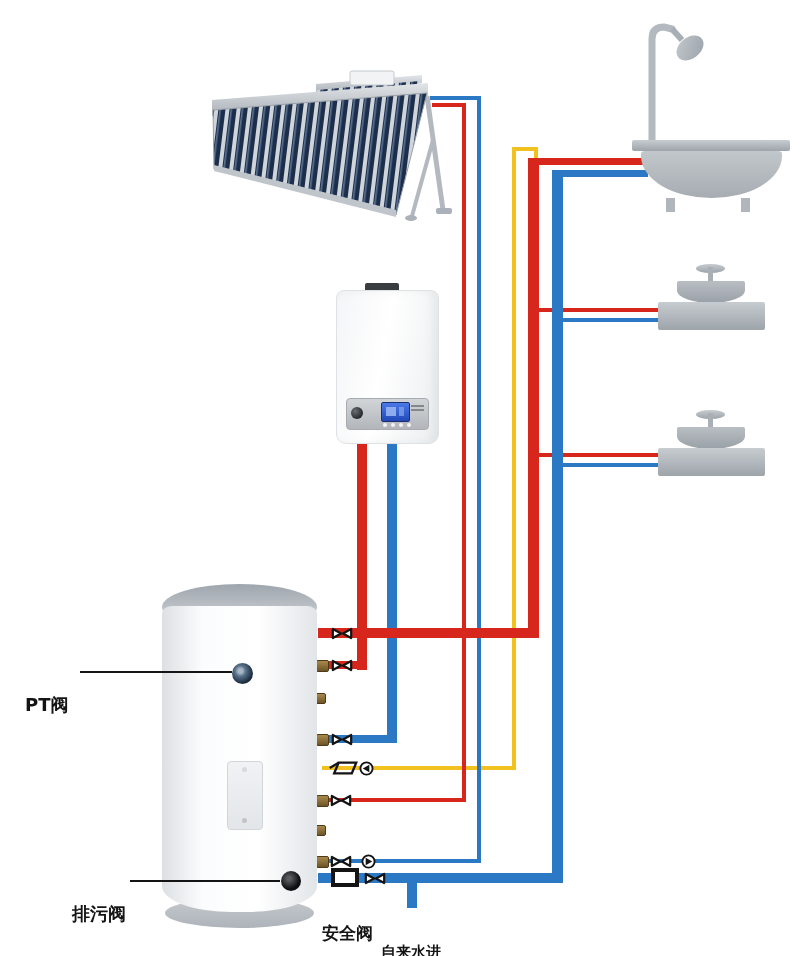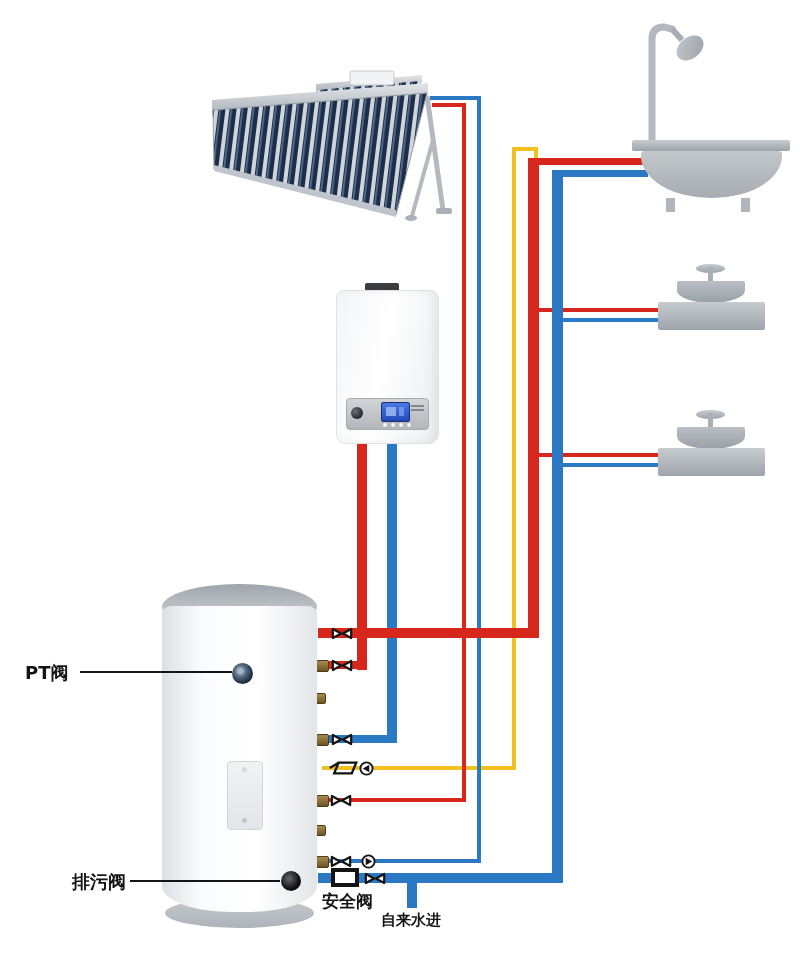--- a/index.html
+++ b/index.html
@@ -15,21 +15,21 @@
   .fitting{position:absolute;z-index:3;background:linear-gradient(180deg,#a98a4d,#6e5426);
            border:1px solid #4d3a18;border-radius:2px;}
   .valve,.pump,.checkvalve{position:absolute;z-index:4;}
   .svgshape{display:block;}
   .v-tri{fill:#fff;stroke:var(--ink,#141414);stroke-width:2.4;stroke-linejoin:round;}
   .cv-poly{fill:none;stroke:var(--ink,#141414);stroke-width:2.6;stroke-linejoin:miter;}
   .pump-c{fill:#fff;stroke:var(--ink,#141414);stroke-width:2;}
   .pump-t{fill:var(--ink,#141414);}
   .safety{position:absolute;z-index:4;background:#fff;border:4px solid var(--ink,#141414);}
   .equip{position:absolute;z-index:5;}
-  .lbl{position:absolute;z-index:6;color:var(--ink,#141414);white-space:nowrap;}
+  .lbl{position:absolute;z-index:6;color:var(--ink,#141414);white-space:nowrap;margin-top:32px;}
   .leader{position:absolute;z-index:6;height:2px;background:var(--ink,#141414);}
   .title{position:absolute;z-index:6;font-size:24px;color:#3a3a3a;letter-spacing:1px;}
   .tank-top{background:linear-gradient(180deg,#9ea5ac,#c6cbd0 70%);border-radius:50%;}
   .tank-body{background:linear-gradient(90deg,#dde0e3,#fbfcfd 26%,#ffffff 62%,#e2e5e8);
              border-radius:10px 10px 70px 70px/8px 8px 26px 26px;}
   .tank-rim{background:linear-gradient(180deg,#c6cacf,#adb3b9);border-radius:50%;}
   .gray-grad{background:linear-gradient(180deg,#c7ccd0,#9da4aa);}
   .boiler-body{background:linear-gradient(100deg,#f4f5f7,#ffffff 45%,#eceef0);
                border:1px solid #dfe2e5;border-radius:8px 8px 10px 10px;
                box-shadow:inset -6px 0 10px rgba(0,0,0,.05);}

